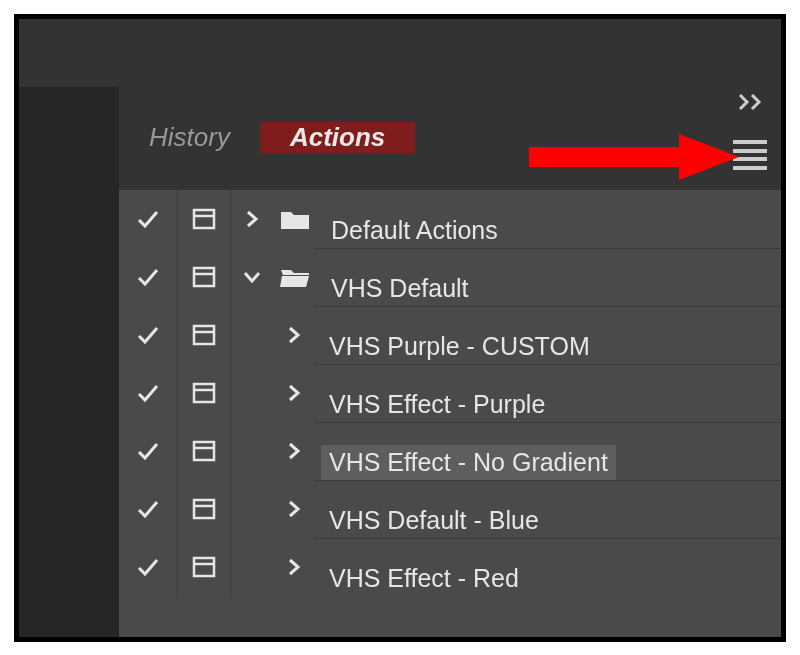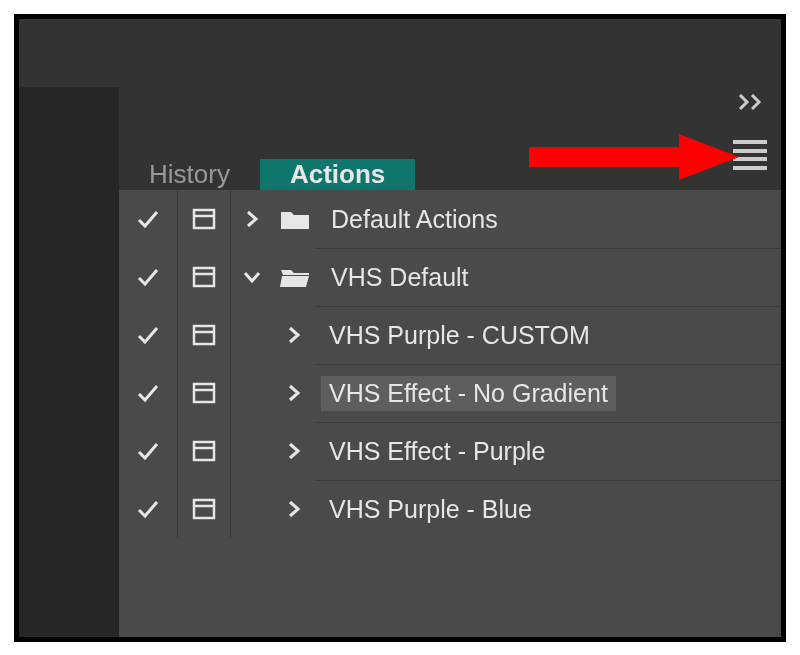--- a/index.html
+++ b/index.html
@@ -60,32 +60,33 @@
     background: #434343;
   }
   .tabs-row {
     position: absolute;
     left: 0;
     top: 0;
     right: 0;
     height: 68px;
     background: #333333;
     display: flex;
-    align-items: flex-end;
+    align-items: flex-start;
+    font-style: italic;
   }
   .tab {
     display: flex;
     align-items: center;
     padding: 0 30px;
     font-size: 26px;
     color: #999999;
     cursor: pointer;
   }
   .tab.active {
-    background: #0f766e;
+    background: #7f1d1d;
     color: #e8e8e8;
     font-weight: 600;
   }
   .menu-icon {
     position: absolute;
     right: 14px;
     top: 18px;
     width: 34px;
     height: 30px;
     cursor: pointer;
@@ -157,21 +158,21 @@
     width: 44px;
     display: flex;
     justify-content: center;
     align-items: center;
     height: 100%;
   }
   .col-label {
     flex: 1;
     padding-left: 6px;
     display: flex;
-    align-items: center;
+    align-items: flex-end;
     height: 100%;
   }
   .indent {
     display: inline-block;
   }
   .check-svg, .dialog-svg, .chev-svg, .folder-svg {
     display: block;
   }
   .label-span {
     padding: 3px 8px;
@@ -284,20 +285,42 @@
           <span class="indent" style="width: 42px;"></span>
           <div class="col-twist">
             <svg class="chev-svg" width="20" height="20" viewBox="0 0 20 20">
               <polyline points="6,3 14,10 6,17" fill="none" stroke="#e6e6e6" stroke-width="3"></polyline>
             </svg>
           </div>
           <div class="col-label">
             <span class="label-span">VHS Purple - CUSTOM</span>
           </div>
         </div>
+        <div class="row">
+          <div class="col-check">
+            <svg class="check-svg" width="26" height="26" viewBox="0 0 26 26">
+              <polyline points="4,14 10,20 22,6" fill="none" stroke="#e6e6e6" stroke-width="3"></polyline>
+            </svg>
+          </div>
+          <div class="col-dialog">
+            <svg class="dialog-svg" width="26" height="26" viewBox="0 0 26 26">
+              <rect x="3" y="4" width="20" height="18" fill="none" stroke="#e6e6e6" stroke-width="2.5"></rect>
+              <line x1="3" y1="10" x2="23" y2="10" stroke="#e6e6e6" stroke-width="2.5"></line>
+            </svg>
+          </div>
+          <span class="indent" style="width: 42px;"></span>
+          <div class="col-twist">
+            <svg class="chev-svg" width="20" height="20" viewBox="0 0 20 20">
+              <polyline points="6,3 14,10 6,17" fill="none" stroke="#e6e6e6" stroke-width="3"></polyline>
+            </svg>
+          </div>
+          <div class="col-label">
+            <span class="label-span">VHS Effect - Purple</span>
+          </div>
+        </div>
         <div class="row selected">
           <div class="col-check">
             <svg class="check-svg" width="26" height="26" viewBox="0 0 26 26">
               <polyline points="4,14 10,20 22,6" fill="none" stroke="#e6e6e6" stroke-width="3"></polyline>
             </svg>
           </div>
           <div class="col-dialog">
             <svg class="dialog-svg" width="26" height="26" viewBox="0 0 26 26">
               <rect x="3" y="4" width="20" height="18" fill="none" stroke="#e6e6e6" stroke-width="2.5"></rect>
               <line x1="3" y1="10" x2="23" y2="10" stroke="#e6e6e6" stroke-width="2.5"></line>
@@ -325,41 +348,41 @@
               <line x1="3" y1="10" x2="23" y2="10" stroke="#e6e6e6" stroke-width="2.5"></line>
             </svg>
           </div>
           <span class="indent" style="width: 42px;"></span>
           <div class="col-twist">
             <svg class="chev-svg" width="20" height="20" viewBox="0 0 20 20">
               <polyline points="6,3 14,10 6,17" fill="none" stroke="#e6e6e6" stroke-width="3"></polyline>
             </svg>
           </div>
           <div class="col-label">
-            <span class="label-span">VHS Effect - Purple</span>
-          </div>
-        </div>
-        <div class="row">
-          <div class="col-check">
-            <svg class="check-svg" width="26" height="26" viewBox="0 0 26 26">
-              <polyline points="4,14 10,20 22,6" fill="none" stroke="#e6e6e6" stroke-width="3"></polyline>
-            </svg>
-          </div>
-          <div class="col-dialog">
-            <svg class="dialog-svg" width="26" height="26" viewBox="0 0 26 26">
-              <rect x="3" y="4" width="20" height="18" fill="none" stroke="#e6e6e6" stroke-width="2.5"></rect>
-              <line x1="3" y1="10" x2="23" y2="10" stroke="#e6e6e6" stroke-width="2.5"></line>
-            </svg>
-          </div>
-          <span class="indent" style="width: 42px;"></span>
-          <div class="col-twist">
-            <svg class="chev-svg" width="20" height="20" viewBox="0 0 20 20">
-              <polyline points="6,3 14,10 6,17" fill="none" stroke="#e6e6e6" stroke-width="3"></polyline>
-            </svg>
-          </div>
-          <div class="col-label">
-            <span class="label-span">VHS Purple - Blue</span>
+            <span class="label-span">VHS Default - Blue</span>
+          </div>
+        </div>
+        <div class="row">
+          <div class="col-check">
+            <svg class="check-svg" width="26" height="26" viewBox="0 0 26 26">
+              <polyline points="4,14 10,20 22,6" fill="none" stroke="#e6e6e6" stroke-width="3"></polyline>
+            </svg>
+          </div>
+          <div class="col-dialog">
+            <svg class="dialog-svg" width="26" height="26" viewBox="0 0 26 26">
+              <rect x="3" y="4" width="20" height="18" fill="none" stroke="#e6e6e6" stroke-width="2.5"></rect>
+              <line x1="3" y1="10" x2="23" y2="10" stroke="#e6e6e6" stroke-width="2.5"></line>
+            </svg>
+          </div>
+          <span class="indent" style="width: 42px;"></span>
+          <div class="col-twist">
+            <svg class="chev-svg" width="20" height="20" viewBox="0 0 20 20">
+              <polyline points="6,3 14,10 6,17" fill="none" stroke="#e6e6e6" stroke-width="3"></polyline>
+            </svg>
+          </div>
+          <div class="col-label">
+            <span class="label-span">VHS Effect - Red</span>
           </div>
         </div>
       </div>
 
   </div>
 </div>
 
 </body></html>

